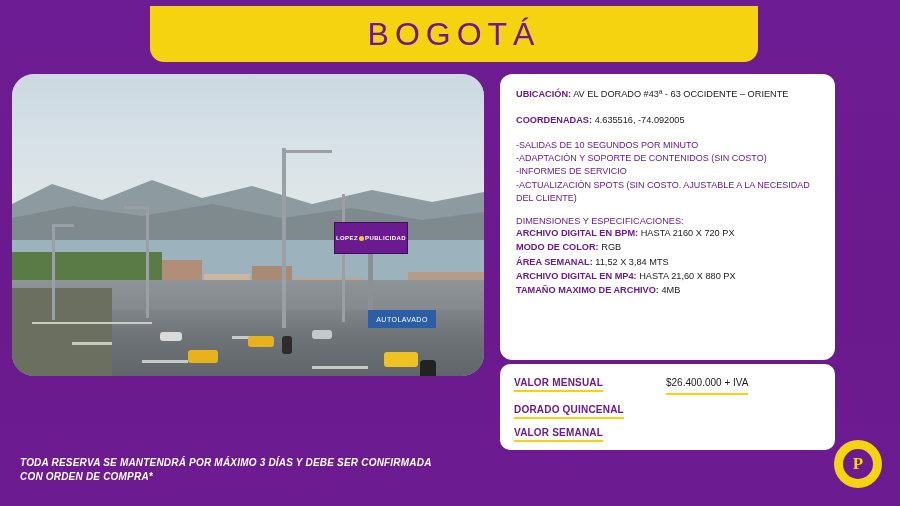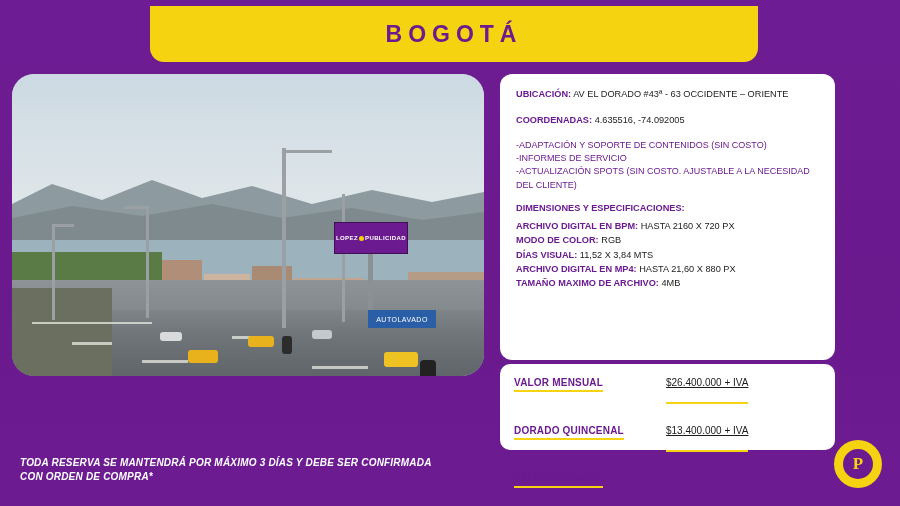--- a/index.html
+++ b/index.html
@@ -27,22 +27,22 @@
     width: 608px;
     height: 56px;
     background: #f5d311;
     border-radius: 0 0 14px 14px;
     display: flex;
     align-items: center;
     justify-content: center;
   }
   .title-banner .title-text {
     color: #6b1b8f;
-    font-size: 23px;
-    font-weight: bold;
+    font-size: 32px;
+    font-weight: normal;
     letter-spacing: 6px;
   }
   
   .photo-card {
     position: absolute;
     left: 12px;
     top: 74px;
     width: 472px;
     height: 302px;
     border-radius: 22px;
@@ -181,41 +181,40 @@
     margin-bottom: 2px;
   }
   .block-gap { height: 11px; }
   .bullets {
     color: #6b1b8f;
     font-size: 9px;
     line-height: 1.45;
   }
   .dims-head {
     color: #6b1b8f;
-    font-weight: bold;
+    font-weight: normal;
     font-size: 9.2px;
     margin-top: 10px;
-    margin-bottom: 6px;
+    margin-bottom: 0;
   }
   .spec-row { margin-bottom: 1.5px; }
   
   .price-panel {
     position: absolute;
     left: 500px;
     top: 364px;
     width: 335px;
     height: 86px;
     background: #ffffff;
     border-radius: 10px;
     box-sizing: border-box;
     padding: 8px 14px;
     display: flex;
     flex-direction: column;
     justify-content: space-between;
-    gap: 16px;
   }
   .price-row {
     display: flex;
     align-items: flex-start;
   }
   .price-label-wrap {
     width: 152px;
   }
   .price-label {
     color: #6b1b8f;
@@ -223,24 +222,23 @@
     font-size: 10px;
     letter-spacing: .2px;
     padding-bottom: 2px;
     display: inline-block;
     border-bottom: 2px solid #f5d311;
   }
   .price-value-wrap { flex: 1; }
   .price-value {
     color: #1b1b1b;
     font-size: 10px;
-    padding-bottom: 14px;
+    padding-bottom: 5px;
     display: inline-block;
     border-bottom: 2px solid #f5d311;
-    text-decoration: underline;
   }
   
   .footer-note {
     position: absolute;
     left: 20px;
     top: 456px;
     width: 430px;
     color: #ffffff;
     font-size: 10px;
     font-style: italic;
@@ -340,35 +338,36 @@
       <span class="lbl">UBICACIÓN:</span>
       <span>AV EL DORADO #43ª - 63 OCCIDENTE – ORIENTE</span>
     </div>
     <div class="block-gap"></div>
     <div class="row">
       <span class="lbl">COORDENADAS:</span>
       <span>4.635516, -74.092005</span>
     </div>
     <div class="block-gap"></div>
     <div class="bullets">
+      <div>-SALIDAS DE 10 SEGUNDOS POR MINUTO</div>
       <div>-ADAPTACIÓN Y SOPORTE DE CONTENIDOS (SIN COSTO)</div>
       <div>-INFORMES DE SERVICIO</div>
       <div>-ACTUALIZACIÓN SPOTS (SIN COSTO. AJUSTABLE A LA NECESIDAD DEL CLIENTE)</div>
     </div>
     <div class="dims-head">DIMENSIONES Y ESPECIFICACIONES:</div>
     <div class="spec-row">
       <span class="lbl">ARCHIVO DIGITAL EN BPM:</span>
       <span>HASTA 2160 X 720 PX</span>
     </div>
     <div class="spec-row">
       <span class="lbl">MODO DE COLOR:</span>
       <span>RGB</span>
     </div>
     <div class="spec-row">
-      <span class="lbl">DÍAS VISUAL:</span>
+      <span class="lbl">ÁREA SEMANAL:</span>
       <span>11,52 X 3,84 MTS</span>
     </div>
     <div class="spec-row">
       <span class="lbl">ARCHIVO DIGITAL EN MP4:</span>
       <span>HASTA 21,60 X 880 PX</span>
     </div>
     <div class="spec-row">
       <span class="lbl">TAMAÑO MAXIMO DE ARCHIVO:</span>
       <span>4MB</span>
     </div>
@@ -380,23 +379,20 @@
         <span class="price-label">VALOR MENSUAL</span>
       </div>
       <div class="price-value-wrap">
         <span class="price-value">$26.400.000 + IVA</span>
       </div>
     </div>
     <div class="price-row">
       <div class="price-label-wrap">
         <span class="price-label">DORADO QUINCENAL</span>
       </div>
-      <div class="price-value-wrap">
-        <span class="price-value">$13.400.000 + IVA</span>
-      </div>
     </div>
     <div class="price-row">
       <div class="price-label-wrap">
         <span class="price-label">VALOR SEMANAL</span>
       </div>
     </div>
   </div>
 
   <div class="footer-note">TODA RESERVA SE MANTENDRÁ POR MÁXIMO 3 DÍAS Y DEBE SER CONFIRMADA CON ORDEN DE COMPRA*</div>
 

